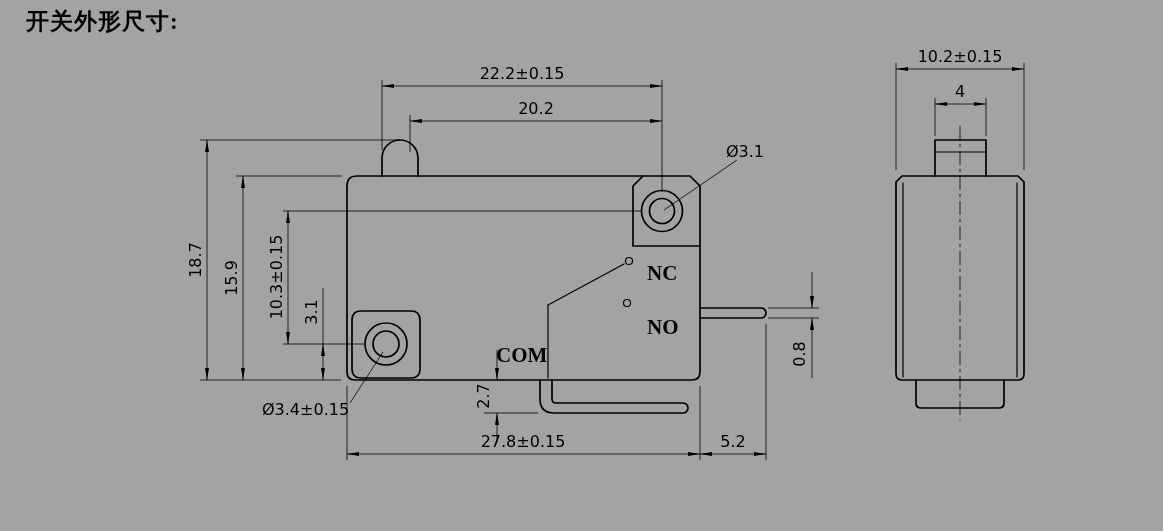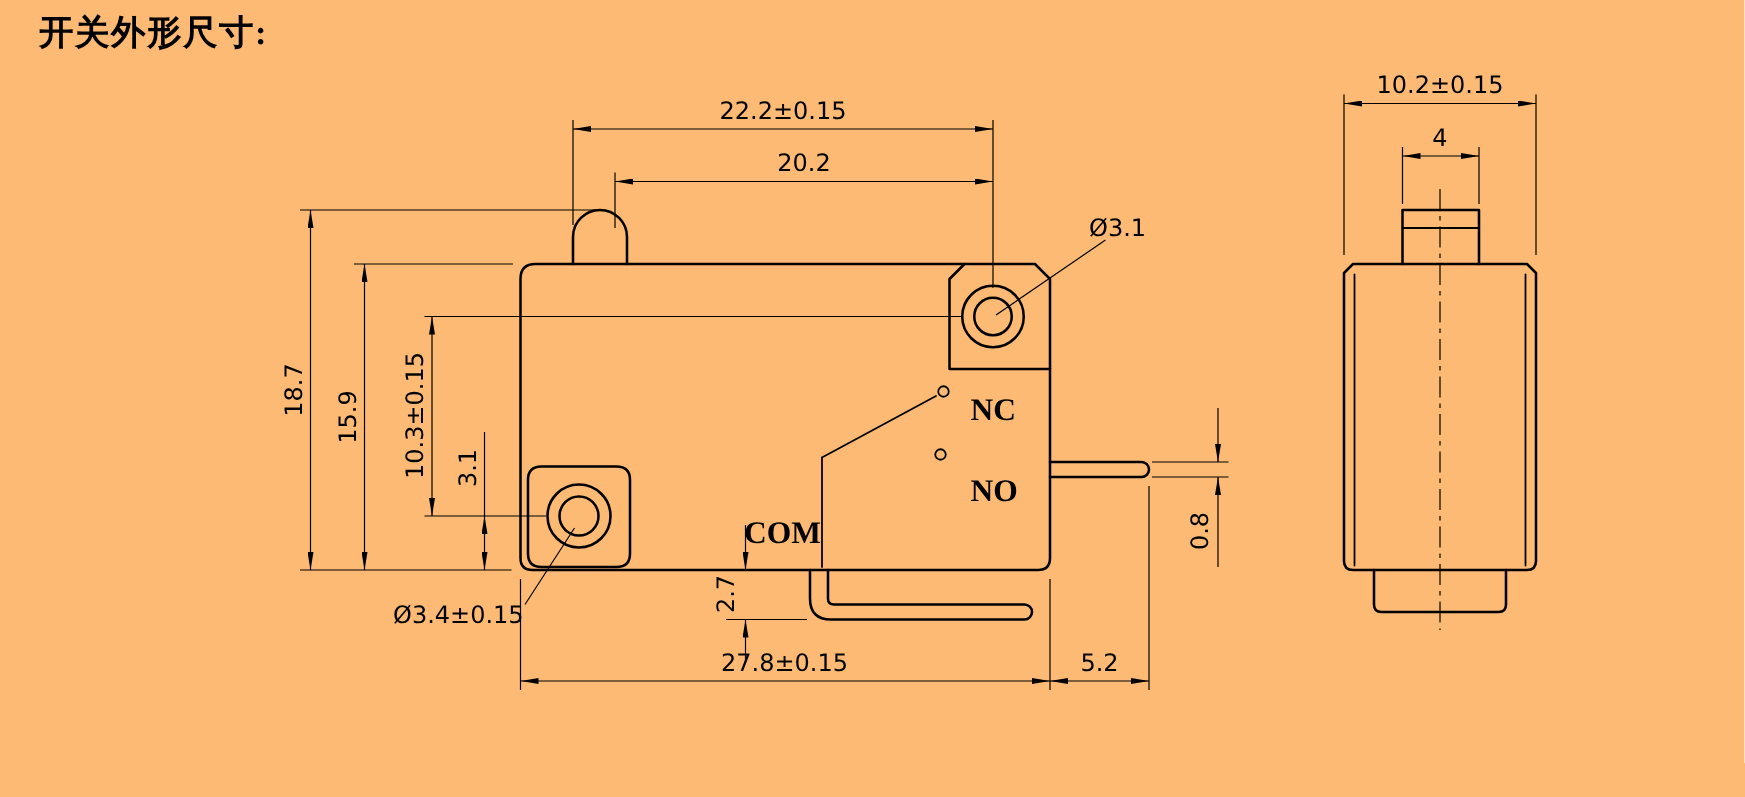--- a/index.html
+++ b/index.html
@@ -1,19 +1,19 @@
 <!DOCTYPE html>
 <html><head>
 <meta charset="utf-8">
 <style>
   html,body{margin:0;padding:0;background:#ffffff;}
   .frame{
     position:relative;
     width:1163px;height:531px;
-    background:#fdba74;
+    background:#a3a3a3;
     overflow:hidden;
     font-family:"DejaVu Sans",sans-serif;
   }
   .title{
     position:absolute;left:26px;top:6px;
     font-family:"Liberation Serif","DejaVu Sans",serif;
     font-size:23px;font-weight:700;color:#000;
     letter-spacing:1px;
   }
   svg{position:absolute;left:0;top:0;}

